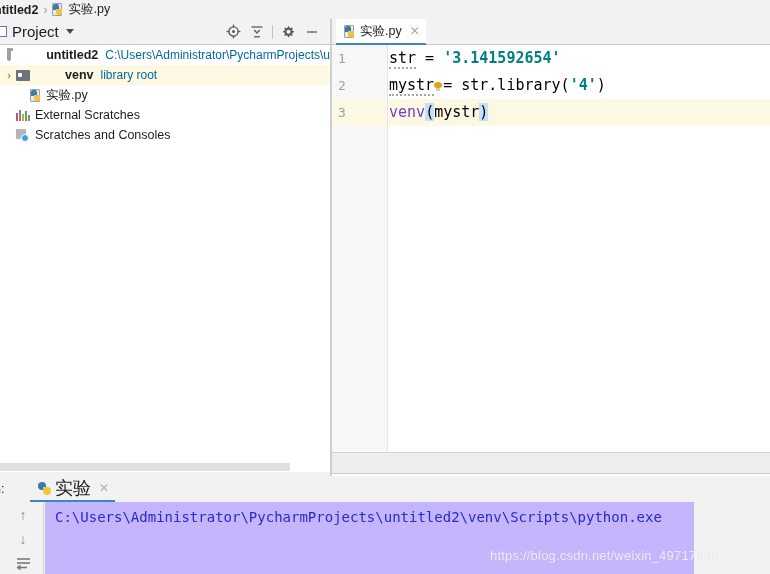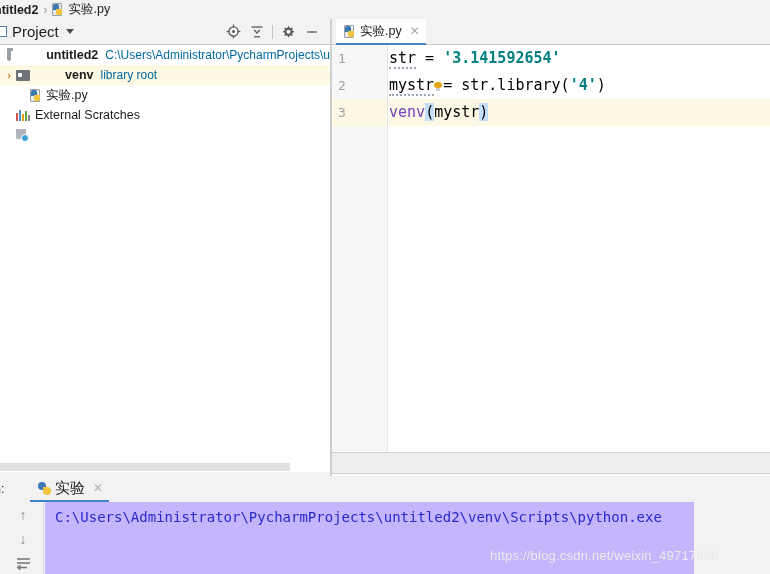--- a/index.html
+++ b/index.html
@@ -225,21 +225,21 @@
     position:absolute; left:0; top:0; width:770px; height:26px; background:#f2f2f2;
   }
   .run-label {
     position:absolute; left:-6px; top:6px; font-size:12.5px; color:#1d1d1d;
   }
   .run-tab {
     position:absolute; left:30px; top:0px; height:26px;
     display:flex; align-items:center; padding:0 6px 0 8px;
     border-bottom:2px solid #4083c9; box-sizing:border-box;
   }
-  .run-tab-label { font-size:15px; color:#1d1d1d; }
+  .run-tab-label { font-size:18px; color:#1d1d1d; }
   .run-tab-close { margin-left:8px; color:#b0b0b0; font-size:12px; }
   .py-round {
     display:inline-block; width:13px; height:13px; margin-right:4px;
     position:relative; vertical-align:-2px;
   }
   .py-round .pb{position:absolute;left:0;top:0;width:8px;height:8px;background:#3c78b4;border-radius:50% 50% 0 50%;}
   .py-round .py{position:absolute;left:5px;top:5px;width:8px;height:8px;background:#f2c53d;border-radius:0 50% 50% 50%;}
 
   .run-side {
     position:absolute; left:0; top:26px; width:44px; height:72px; background:#f2f2f2;
@@ -364,20 +364,21 @@
       </span>
       <span class="tname">External Scratches</span>
     </div>
 
     <div class="trow">
       <span class="t-arrow"></span>
       <span class="scratch-icon">
         <span class="sq"></span>
           <span class="clk"></span>
       </span>
+      <span class="tname">Scratches and Consoles</span>
     </div>
 
   </div>
 
   <div class="proj-hscroll">
     <div class="thumb"></div>
   </div>
   <div class="proj-bottom-strip"></div>
 
   <div class="vsplit"></div>

